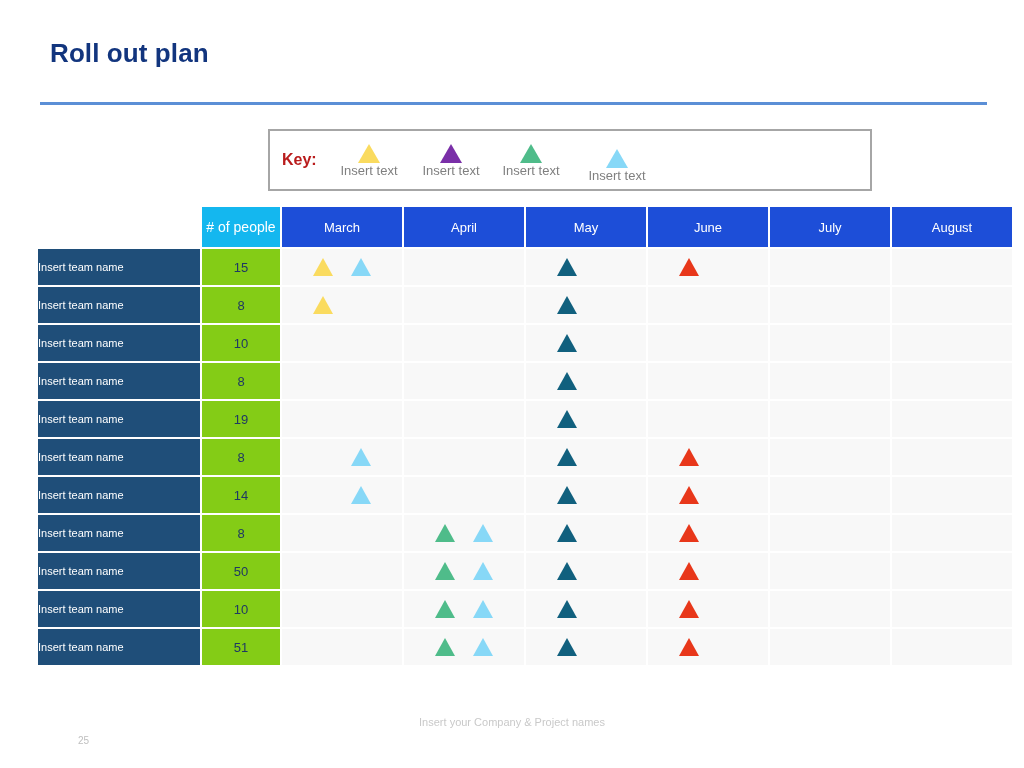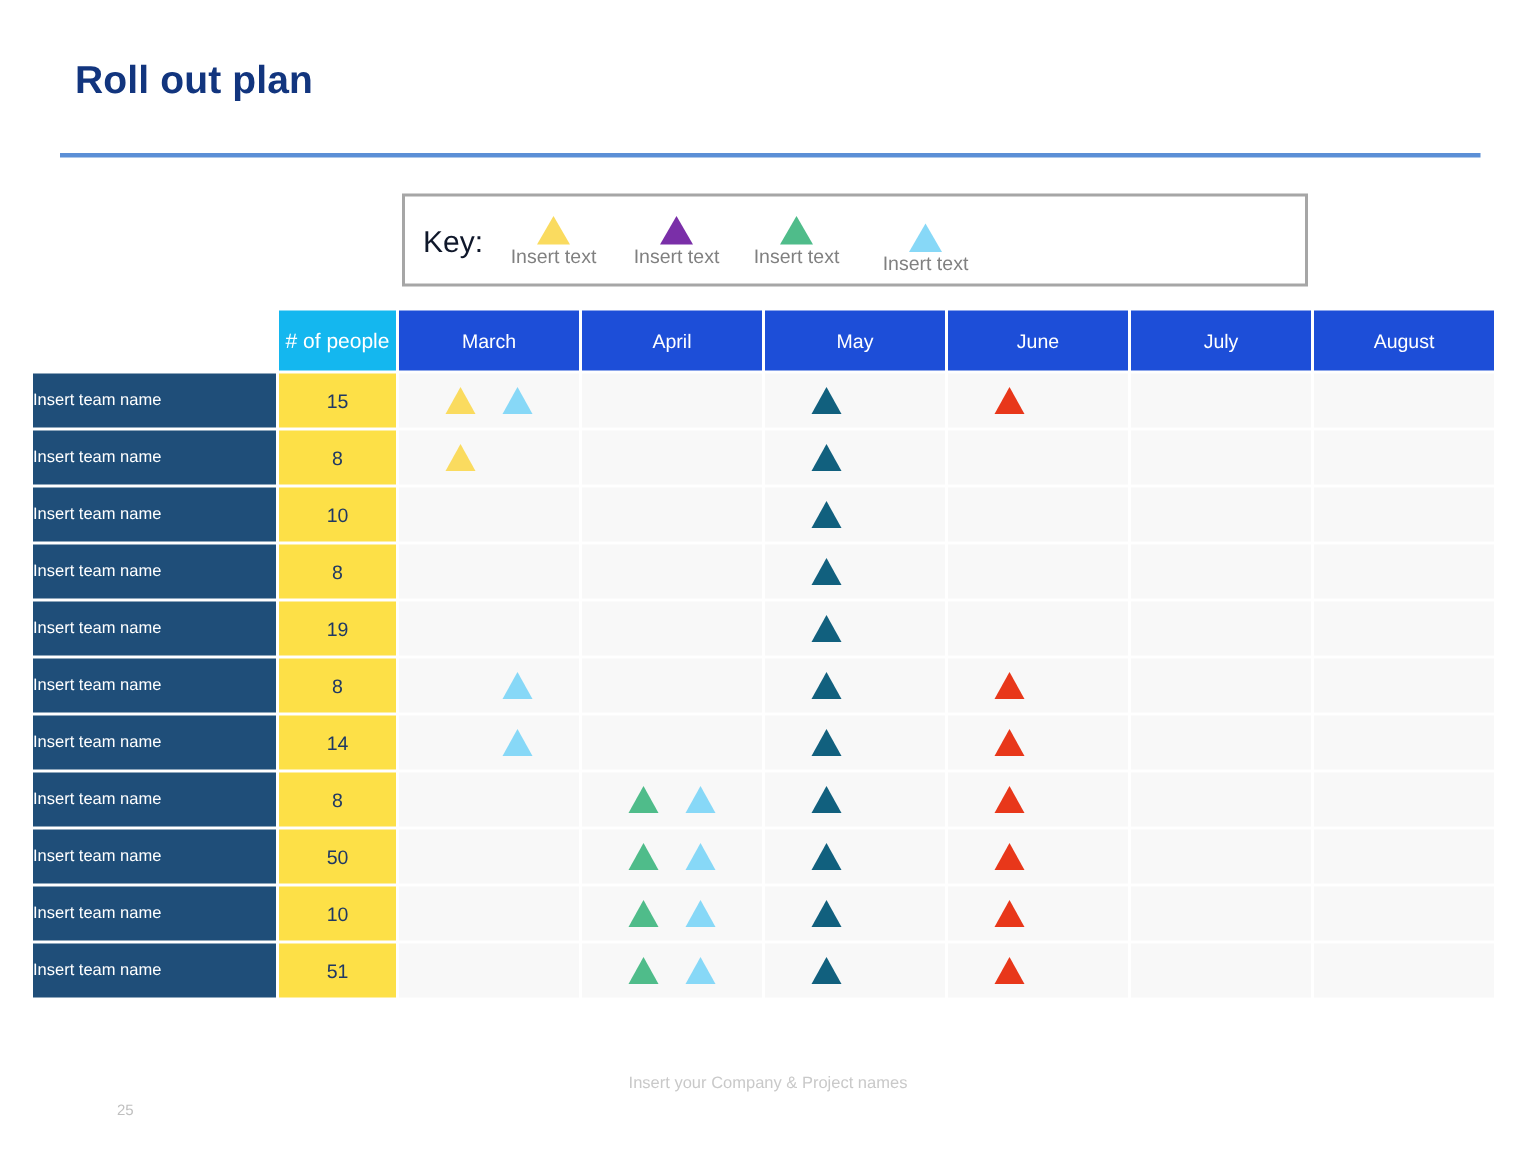--- a/index.html
+++ b/index.html
@@ -42,23 +42,23 @@
     width: 604px;
     height: 62px;
     border: 2px solid #A6A6A6;
     background: #FFFFFF;
     box-sizing: border-box;
   }
   #key-label {
     position: absolute;
     left: 12px;
     top: 20px;
-    font-size: 20px;
-    font-weight: normal;
-    color: #0f172a;
+    font-size: 16px;
+    font-weight: bold;
+    color: #b91c1c;
   }
   .key-item {
     position: absolute;
     top: 4px;
     width: 96px;
     text-align: center;
   }
   .key-item .tri-wrap {
     height: 28px;
     display: flex;
@@ -87,21 +87,21 @@
   }
   .tri.small {
     border-left-width: 10px;
     border-right-width: 10px;
     border-bottom-width: 18px;
   }
 
   
   #plan-table {
     position: absolute;
-    left: 20px;
+    left: 36px;
     top: 205px;
     width: 978px;
     border-collapse: separate;
     border-spacing: 2px 2px;
     table-layout: fixed;
   }
   #plan-table th, #plan-table td {
     padding: 0;
     margin: 0;
   }
@@ -133,21 +133,21 @@
   td.c-team {
     background: #1F4E79;
     color: #ffffff;
     font-size: 11px;
     height: 30px;
     padding-left: 8px;
     vertical-align: middle;
     text-align: left;
   }
   td.c-people {
-    background: #fde047;
+    background: #84cc16;
     color: #1F3864;
     font-size: 13px;
     text-align: center;
     vertical-align: middle;
     height: 36px;
   }
   td.c-month {
     background: #F8F8F8;
     height: 36px;
     vertical-align: middle;

